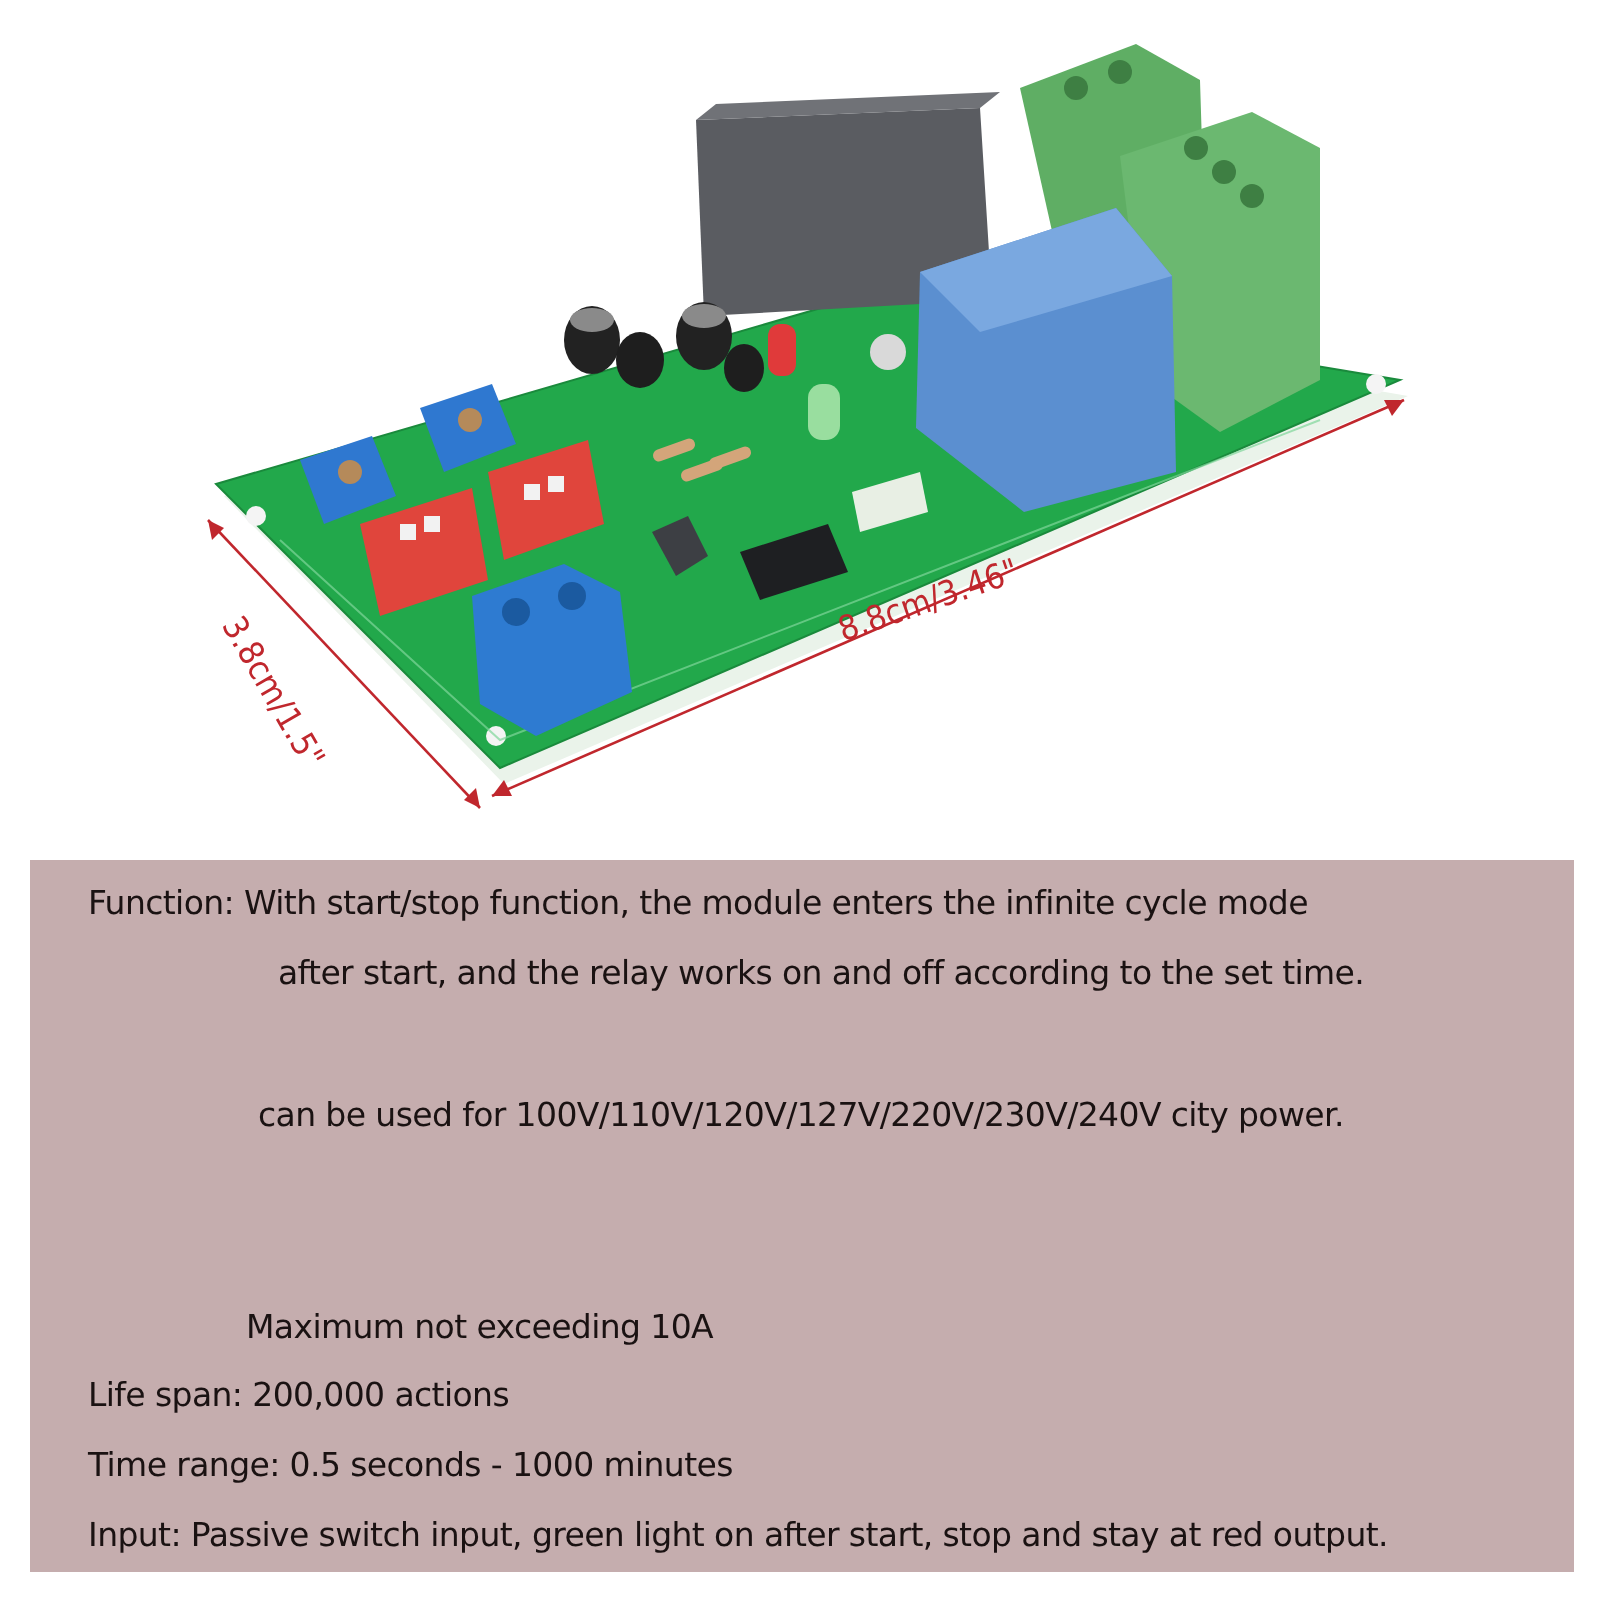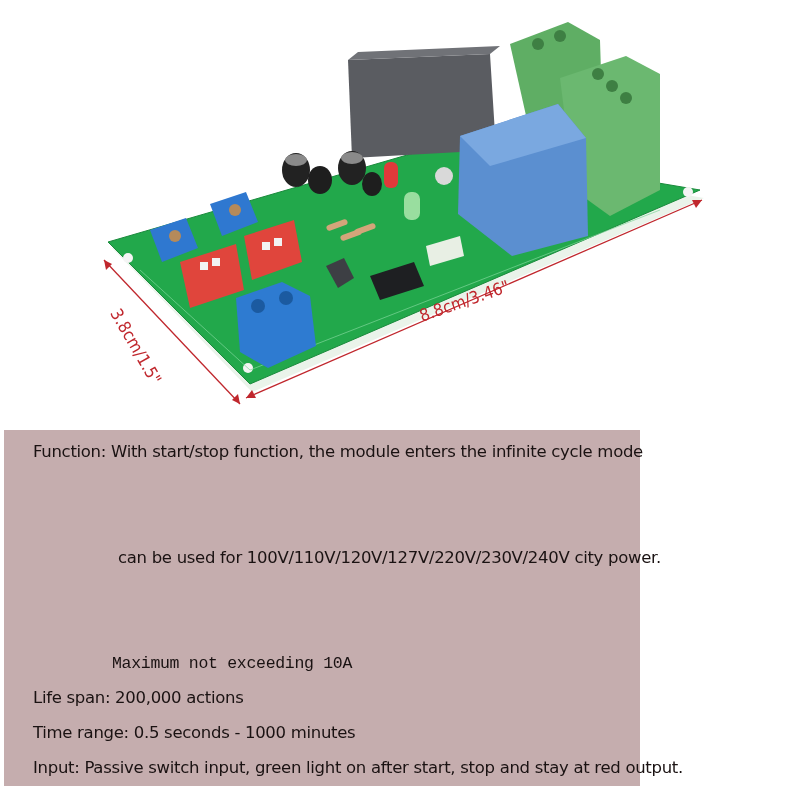--- a/index.html
+++ b/index.html
@@ -2,25 +2,25 @@
 <html><head>
 <meta charset="utf-8">
 <style>
   html, body { margin: 0; padding: 0; }
   body { width: 800px; height: 800px; background: #ffffff; position: relative; overflow: hidden; font-family: "DejaVu Sans", sans-serif; }
   .photo { position: absolute; left: 0; top: 0; width: 800px; height: 430px; background: #ffffff; }
   .photo svg { position: absolute; left: 0; top: 0; }
   .dim-label { position: absolute; color: #c0272d; font-family: "DejaVu Sans Condensed", "DejaVu Sans", sans-serif; font-size: 17px; white-space: nowrap; }
   .dim-length { left: 420px; top: 306px; transform: rotate(-19deg); transform-origin: left center; }
   .dim-width { left: 115px; top: 300px; transform: rotate(60deg); transform-origin: left center; }
-  .specs { position: absolute; left: 4px; top: 430px; width: 636px; height: 356px; background: #c5adae; }
+  .specs { position: absolute; left: 15px; top: 430px; width: 772px; height: 356px; background: #c5adae; }
   .spec-line { position: absolute; left: 29px; font-family: "DejaVu Sans", sans-serif; font-size: 16.5px; color: #1a1212; white-space: nowrap; letter-spacing: -0.3px; }
   .spec-line.indent-1 { left: 124px; }
   .spec-line.indent-2 { left: 114px; }
-  .spec-line.indent-3 { left: 108px; font-family: Liberation Mono, monospace; }
+  .spec-line.indent-3 { left: 108px; }
 </style>
 </head>
 <body>
 
 <div class="photo">
   <svg width="800" height="430" viewBox="0 0 800 430">
 
     <polygon points="112,248 440,152 704,198 252,392" fill="#eaf3ea"></polygon>
     <polygon points="108,242 438,146 700,190 250,384" fill="#22a84b" stroke="#1a8a3c" stroke-width="1"></polygon>
 
@@ -86,18 +86,19 @@
     <line x1="104" y1="260" x2="240" y2="404" stroke="#c0272d" stroke-width="1.3"></line>
     <polygon points="104,260 106,270 112,264" fill="#c0272d"></polygon>
     <polygon points="240,404 238,394 232,400" fill="#c0272d"></polygon>
   </svg>
   <div class="dim-label dim-length">8.8cm/3.46"</div>
   <div class="dim-label dim-width">3.8cm/1.5"</div>
 </div>
 
 <div class="specs">
   <div class="spec-line" style="top:12px">Function: With start/stop function, the module enters the infinite cycle mode</div>
+  <div class="spec-line indent-1" style="top:47px">after start, and the relay works on and off according to the set time.</div>
   <div class="spec-line indent-2" style="top:118px">can be used for 100V/110V/120V/127V/220V/230V/240V city power.</div>
   <div class="spec-line indent-3" style="top:224px">Maximum not exceeding 10A</div>
   <div class="spec-line" style="top:258px">Life span: 200,000 actions</div>
   <div class="spec-line" style="top:293px">Time range: 0.5 seconds - 1000 minutes</div>
   <div class="spec-line" style="top:328px">Input: Passive switch input, green light on after start, stop and stay at red output.</div>
 </div>
 
 </body></html>

